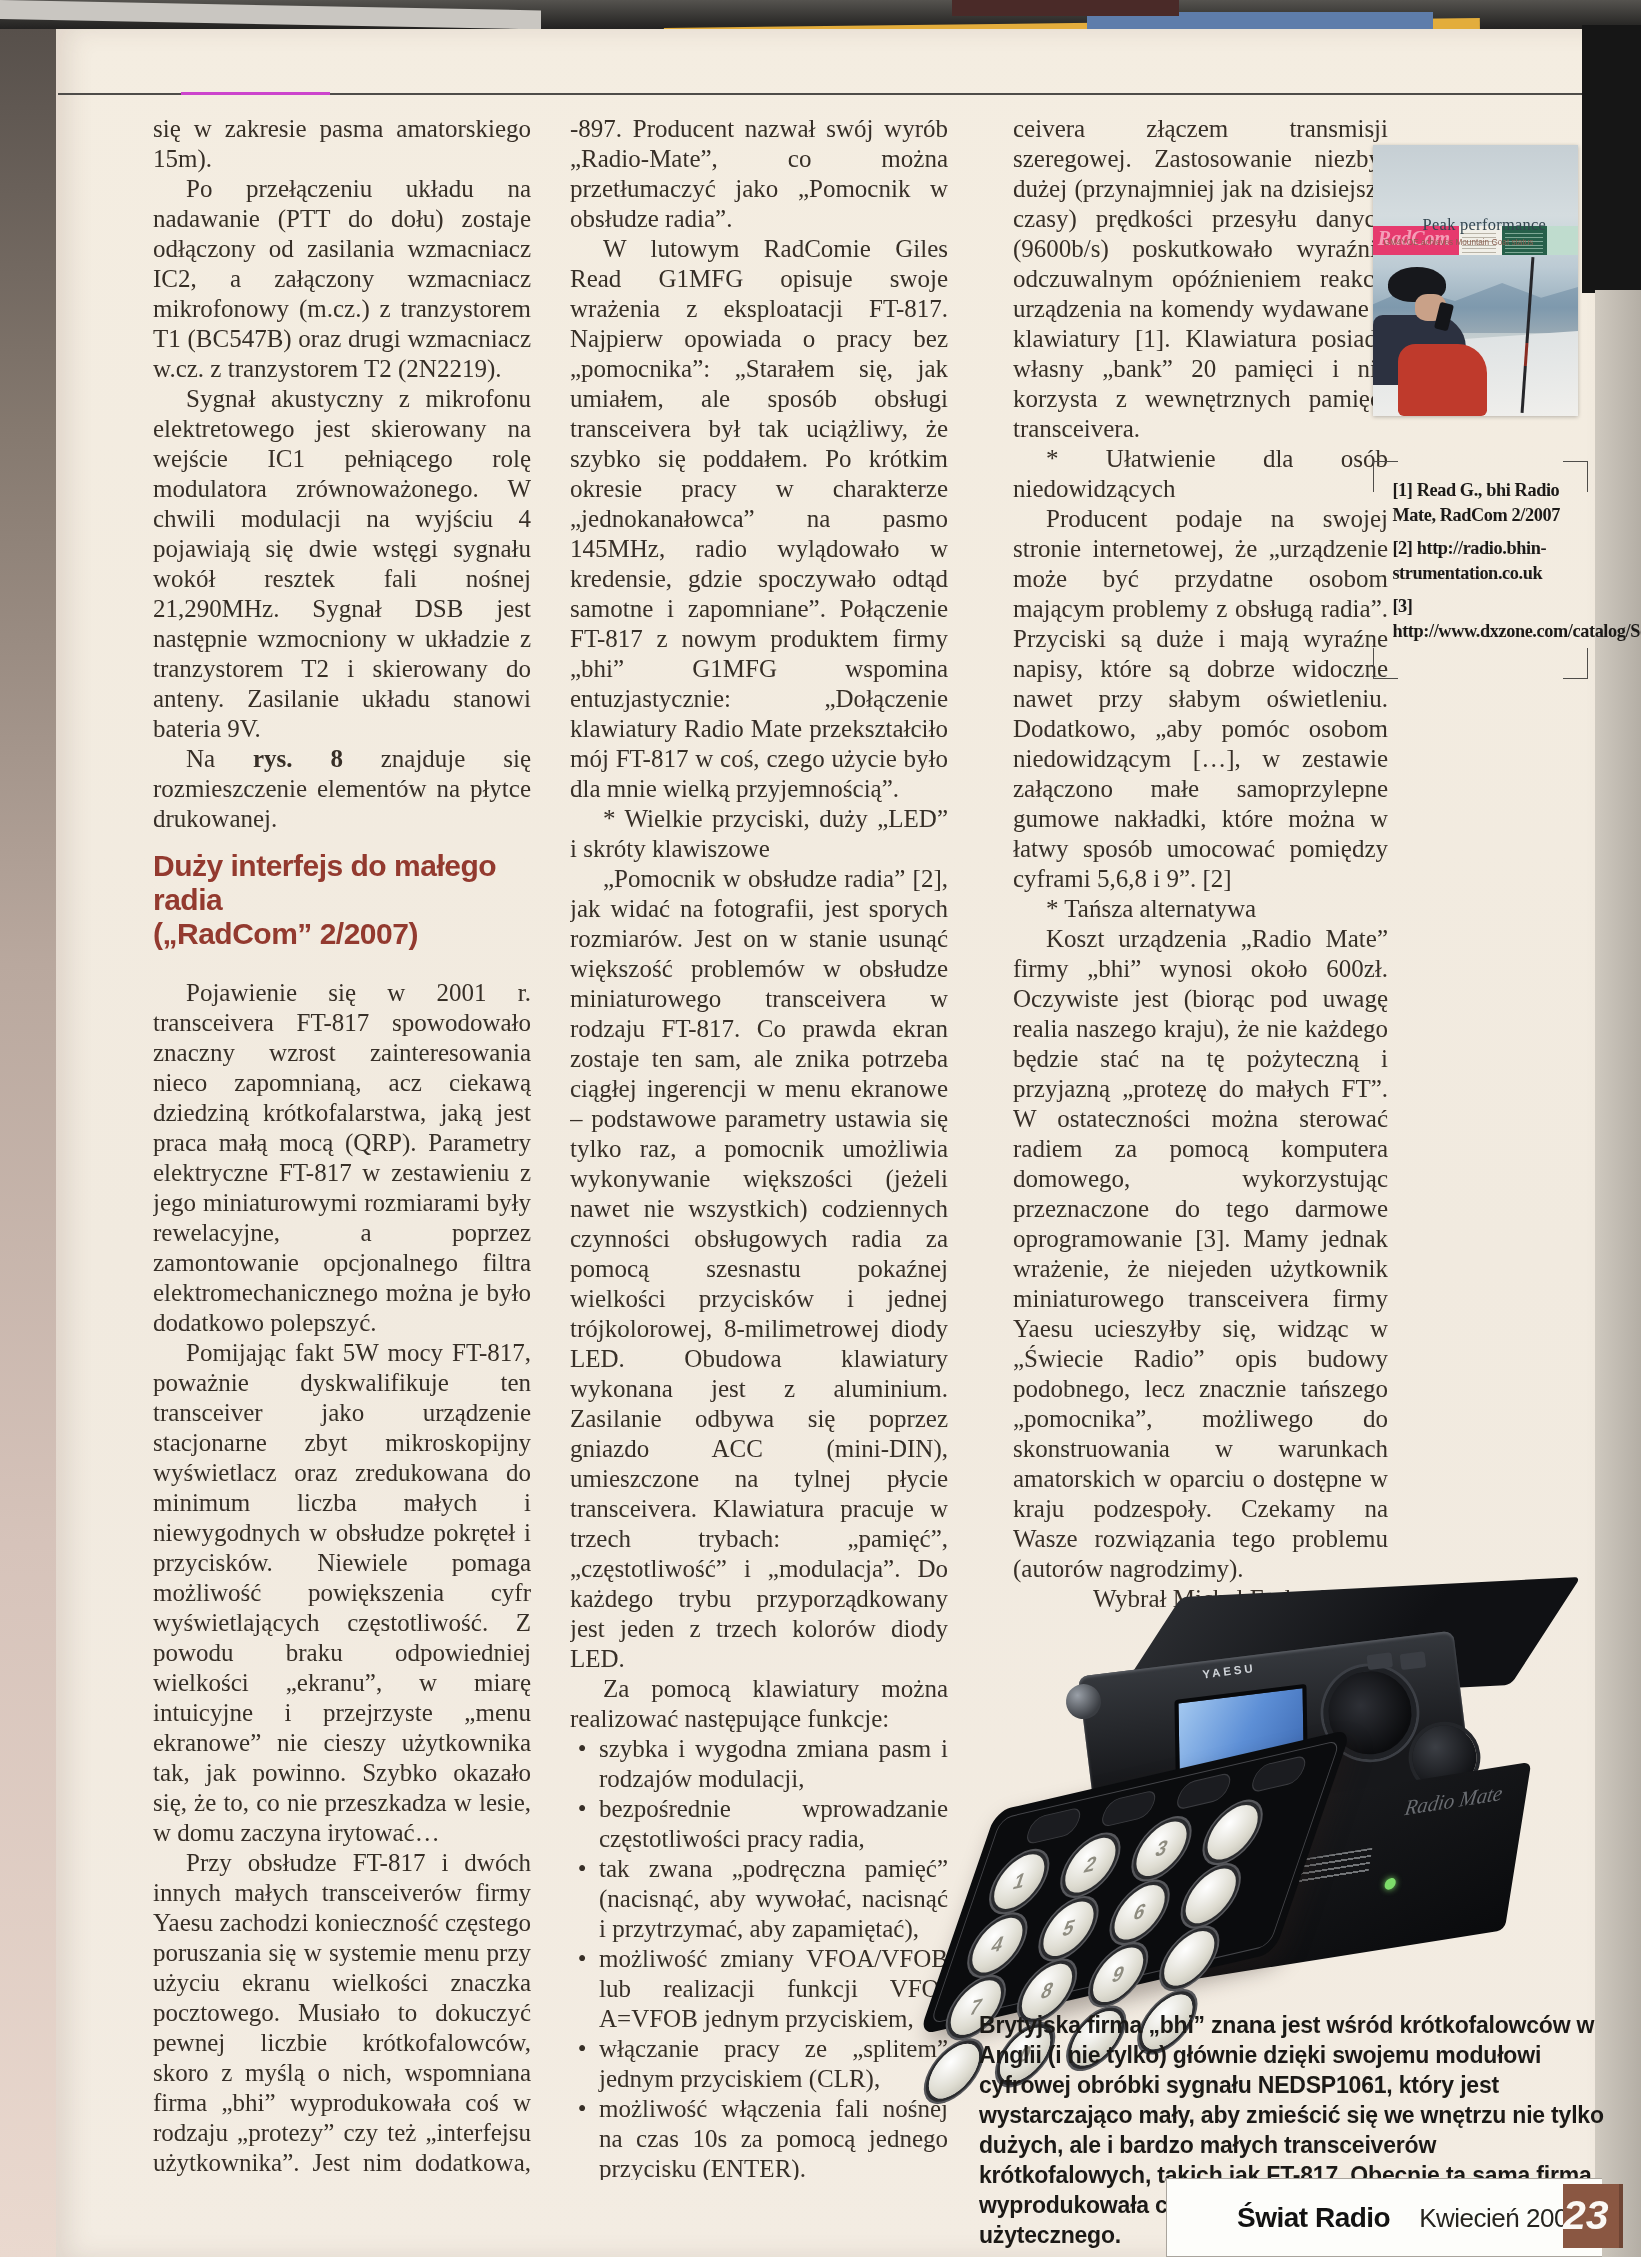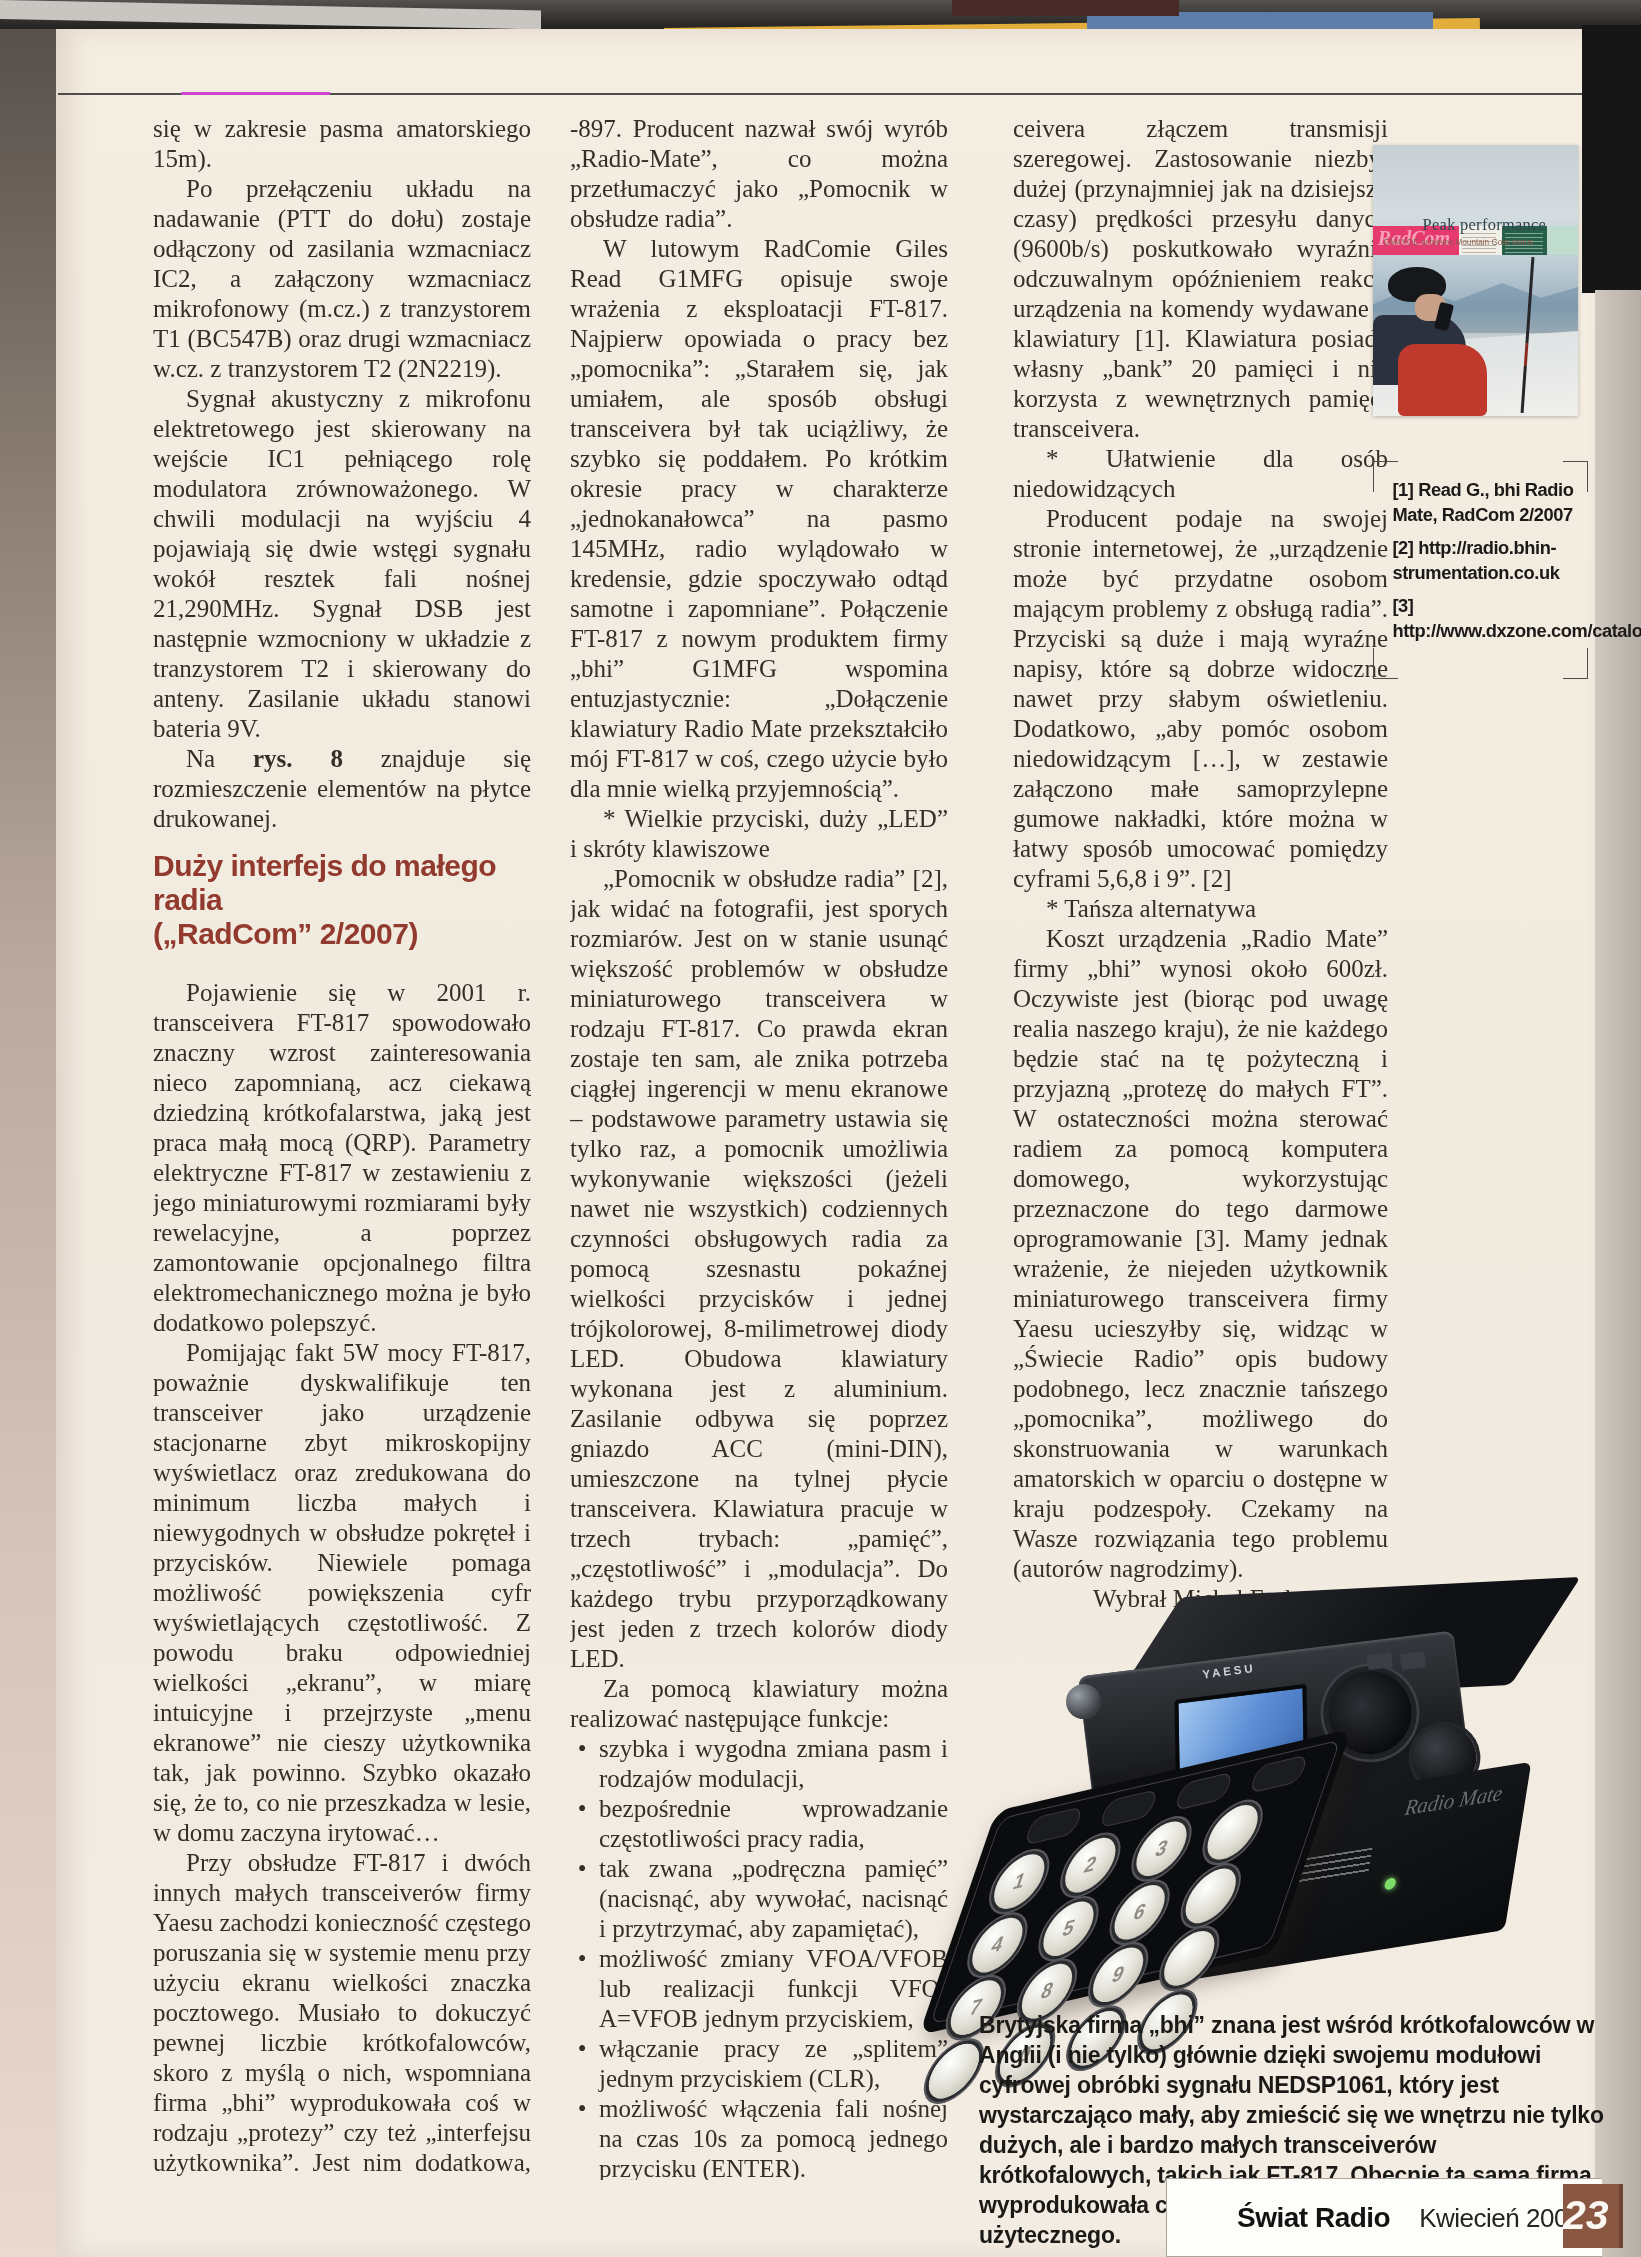--- a/index.html
+++ b/index.html
@@ -70,21 +70,21 @@
     border-radius:50% 50% 42% 42%;}
   .person-face{position:absolute;left:42px;top:149px;width:31px;height:27px;background:#c9a188;border-radius:40%;}
   .person-body{position:absolute;left:0;top:170px;width:93px;height:70px;background:#2c3140;
     border-radius:9.7px 33px 0 0;}
   .person-jacket{position:absolute;left:25px;top:199px;width:89px;height:72px;background:#bf3a2c;
     border-radius:17.4px 29px 5.8px 5.8px;}
   .hand-radio{position:absolute;left:64px;top:158px;width:13.5px;height:27px;background:#141519;
     transform:rotate(14deg);border-radius:2.9px;}
   
   .refs{position:absolute;left:1377px;top:463px;width:207px;height:214px;padding:15.4px 7.7px 0 15.4px;
-    font-family:Liberation Sans, sans-serif;font-weight:bold;font-size:18.3px;line-height:24.6px;
+    font-family:Liberation Serif, serif;font-weight:bold;font-size:18.3px;line-height:24.6px;
     letter-spacing:-0.4px;color:#1c1a18;}
   .refs .ref{margin-bottom:8.7px;}
   .c{position:absolute;width:25px;height:31px;border:1.9px solid #4f4d4a;}
   .c.tl{left:-3.9px;top:-1.9px;border-right:none;border-bottom:none;}
   .c.tr{right:-3.9px;top:-1.9px;border-left:none;border-bottom:none;}
   .c.bl{left:-3.9px;bottom:-1.9px;border-right:none;border-top:none;}
   .c.br{right:-3.9px;bottom:-1.9px;border-left:none;border-top:none;}
   
   .photo-wrap{position:absolute;left:994px;top:1583px;width:608px;height:433px;}
   .radio-lid{position:absolute;left:159px;top:3.9px;width:386px;height:108px;border-radius:5.8px;

